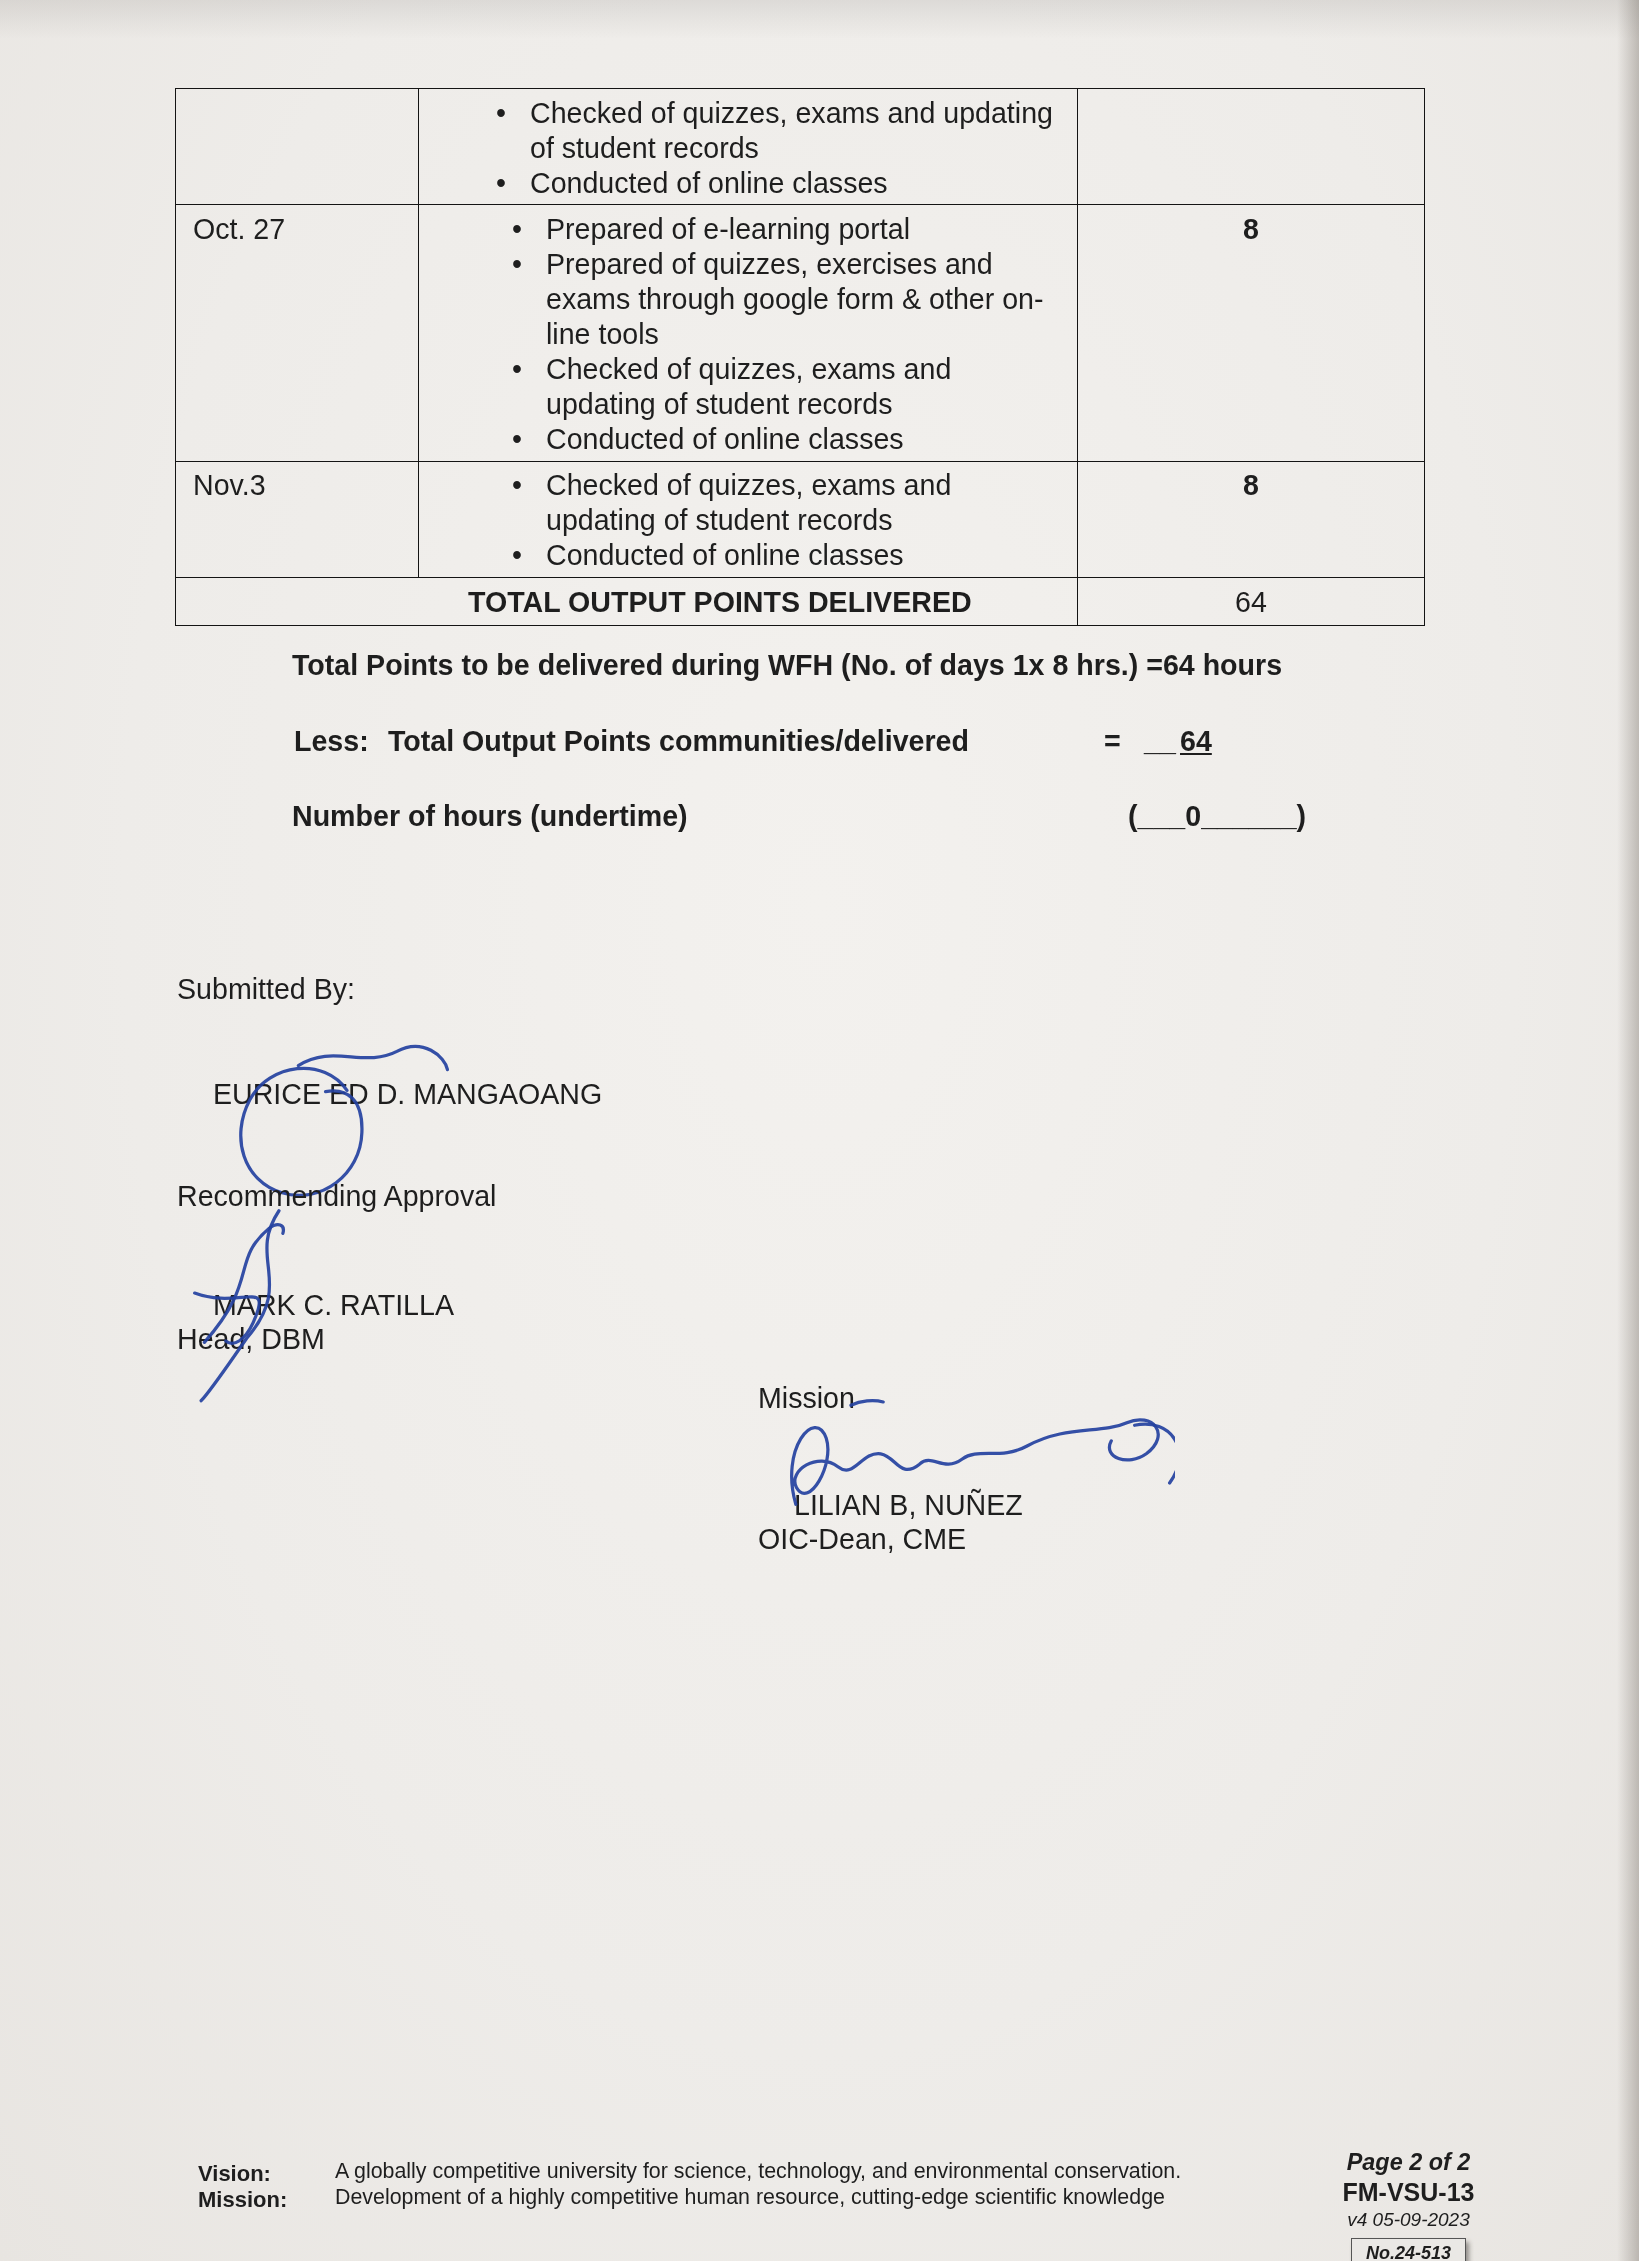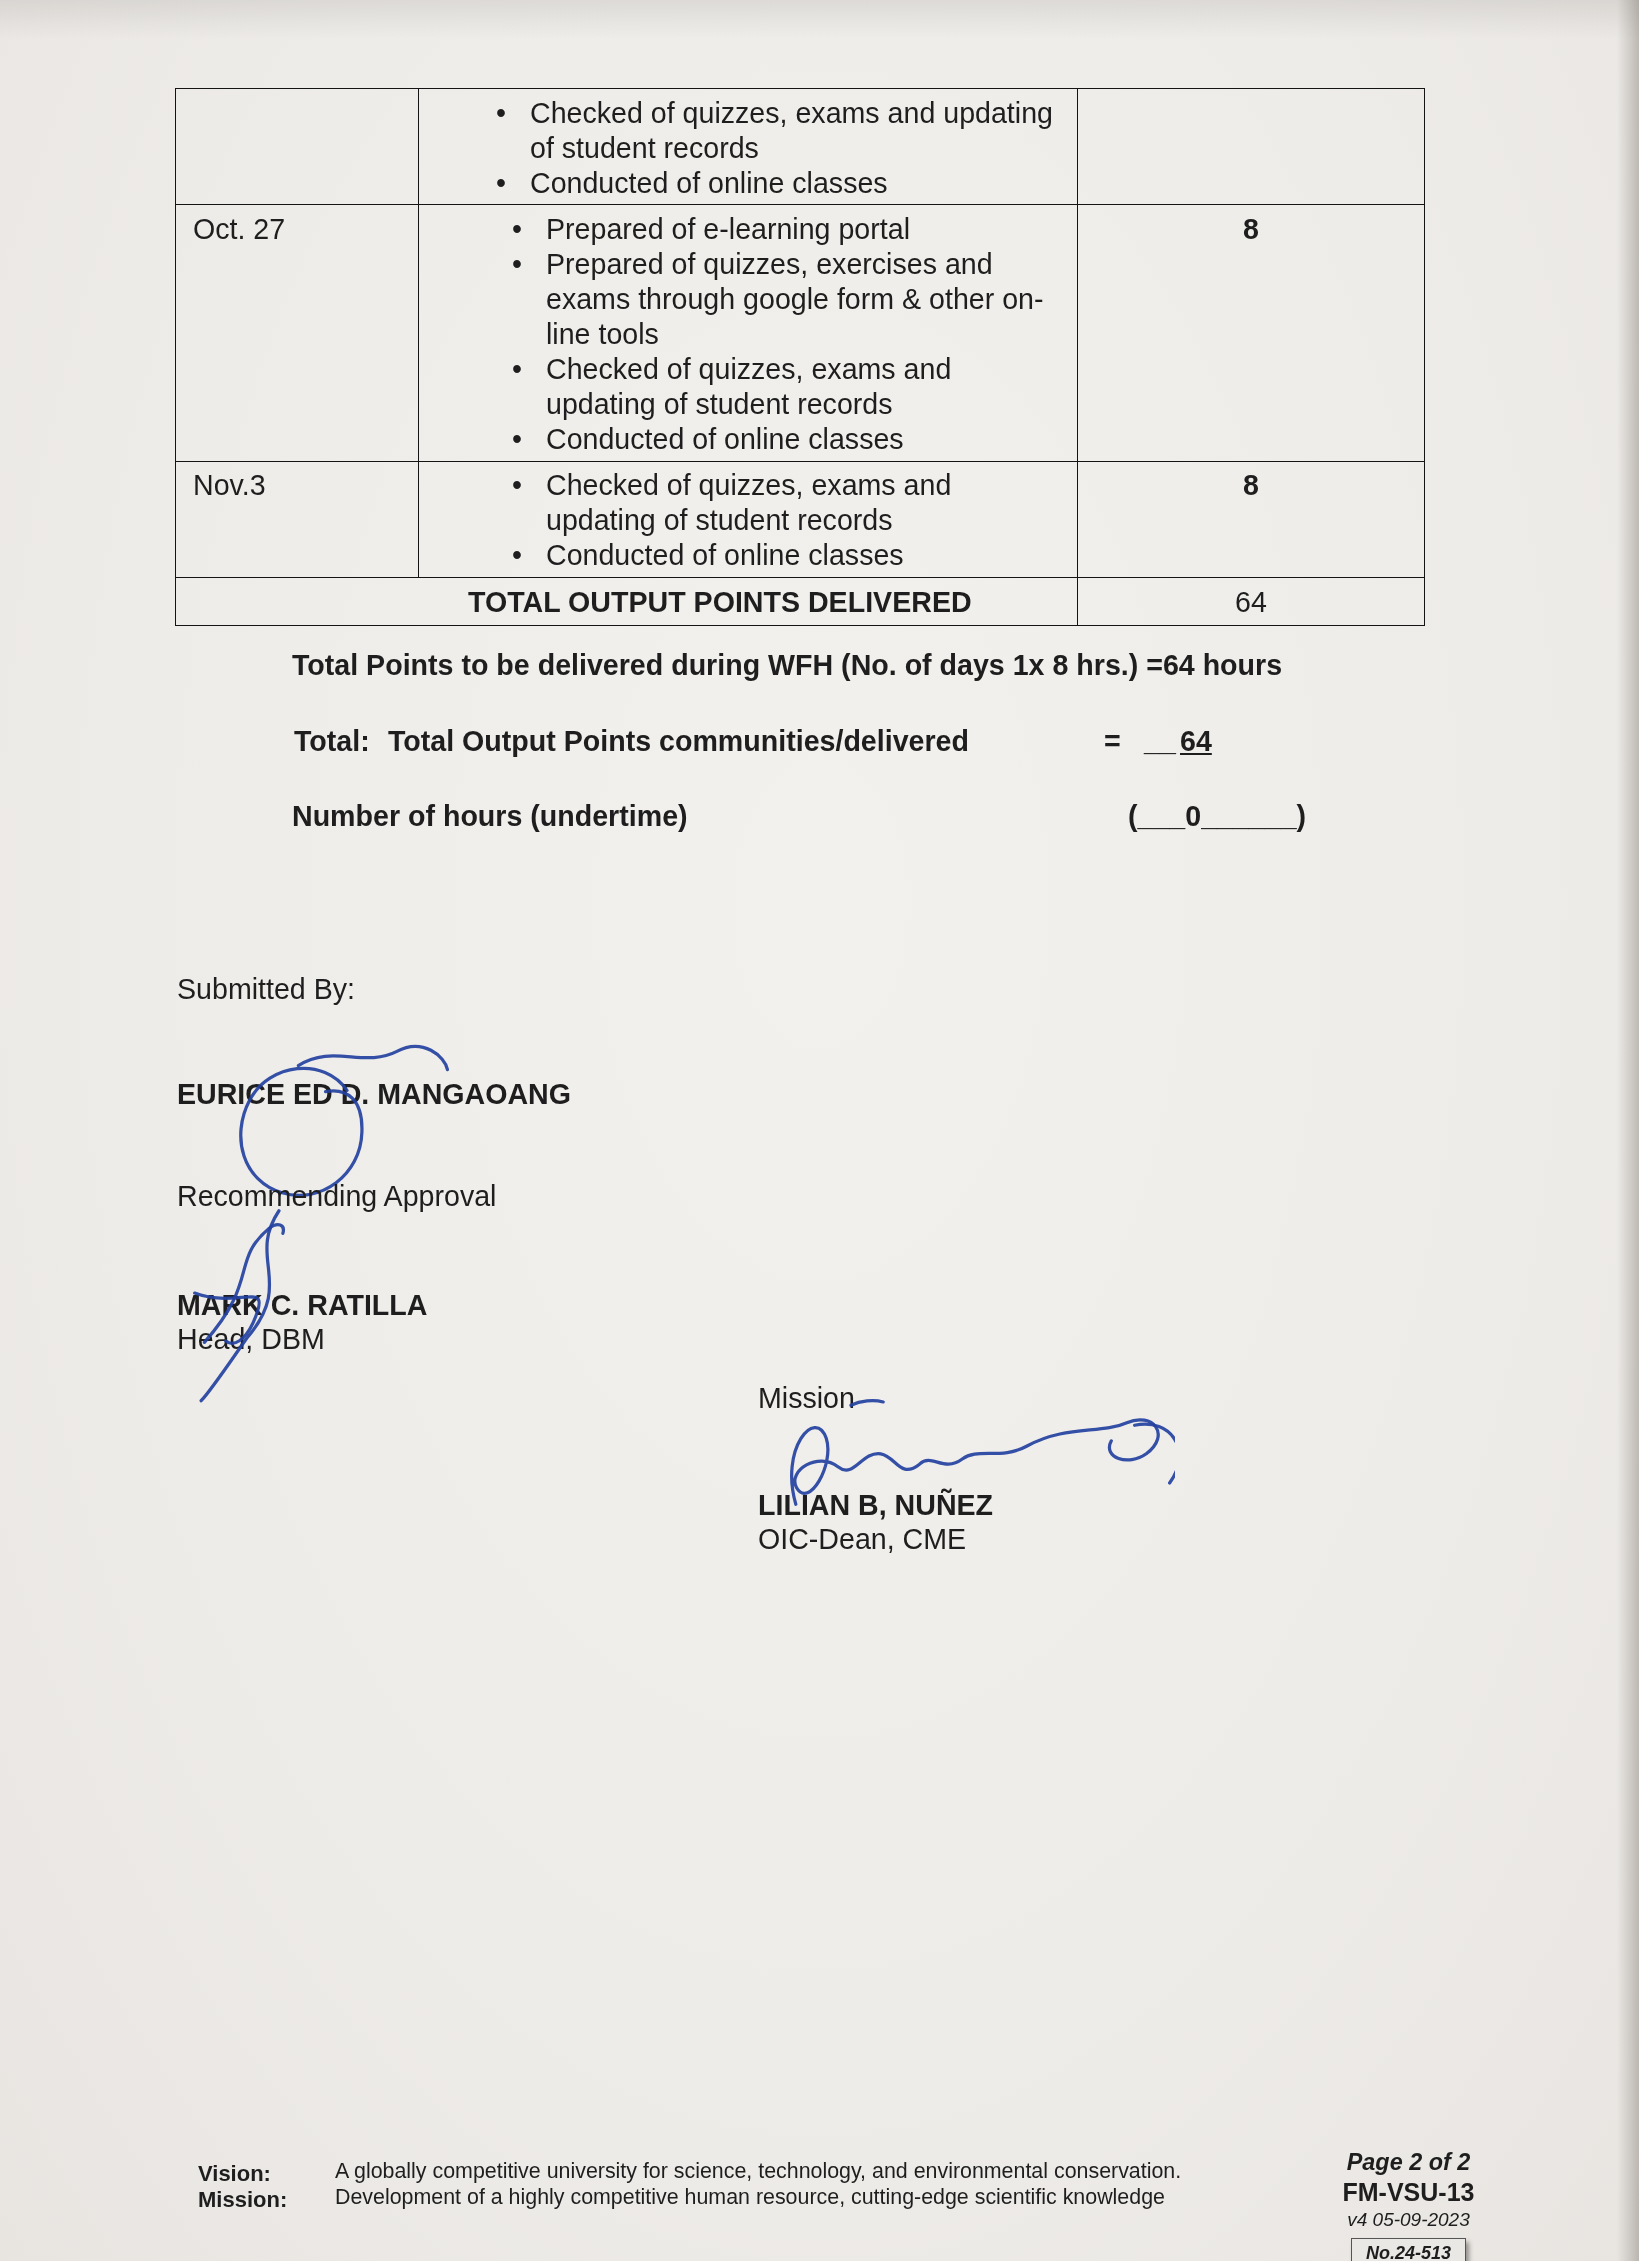--- a/index.html
+++ b/index.html
@@ -38,21 +38,21 @@
   .c-merged{flex:1;padding:6.5px 0 5.2px 292px;font-weight:700;}
   .r0{min-height:108px;}
   .r1{min-height:252px;}
   .r2{min-height:112px;}
   .rt{min-height:45px;}
   .bl{display:flex;}
   .bullet{width:34px;flex:none;text-align:left;}
   .btext{max-width:532px;}
 
   
-  .bold{font-weight:700;}
+  .bold{font-weight:400;margin-left:36px;}
   .sumline{position:absolute;left:0;width:1639px;font-size:28.6px;font-weight:700;white-space:nowrap;}
   .sumline .at{position:absolute;top:0;}
   .und{text-decoration:underline;}
 
   
   .sigtext{position:absolute;font-size:28.6px;white-space:nowrap;}
   .sig-svg{position:absolute;pointer-events:none;}
   .sig-svg path{fill:none;stroke:#24419f;stroke-width:5px;stroke-linecap:round;opacity:0.92;}
 
   
@@ -134,21 +134,21 @@
       <div class="cell c-pts regular">64</div>
     </div>
 
   </div>
 
   <div class="sumline" style="top:649px;">
     <span class="at" style="left:292px;">Total Points to be delivered during WFH (No. of days 1x 8 hrs.) =64 hours</span>
   </div>
 
   <div class="sumline" style="top:725px;">
-    <span class="at" style="left:294px;">Total:</span>
+    <span class="at" style="left:294px;">Less:</span>
     <span class="at" style="left:388px;">Total Output Points communities/delivered</span>
     <span class="at" style="left:1104px;">=</span>
     <span class="at" style="left:1144px;">__</span>
     <span class="at und" style="left:1180px;">64</span>
   </div>
 
   <div class="sumline" style="top:800px;">
     <span class="at" style="left:292px;">Number of hours (undertime)</span>
     <span class="at" style="left:1128px;">(___0______)</span>
   </div>

